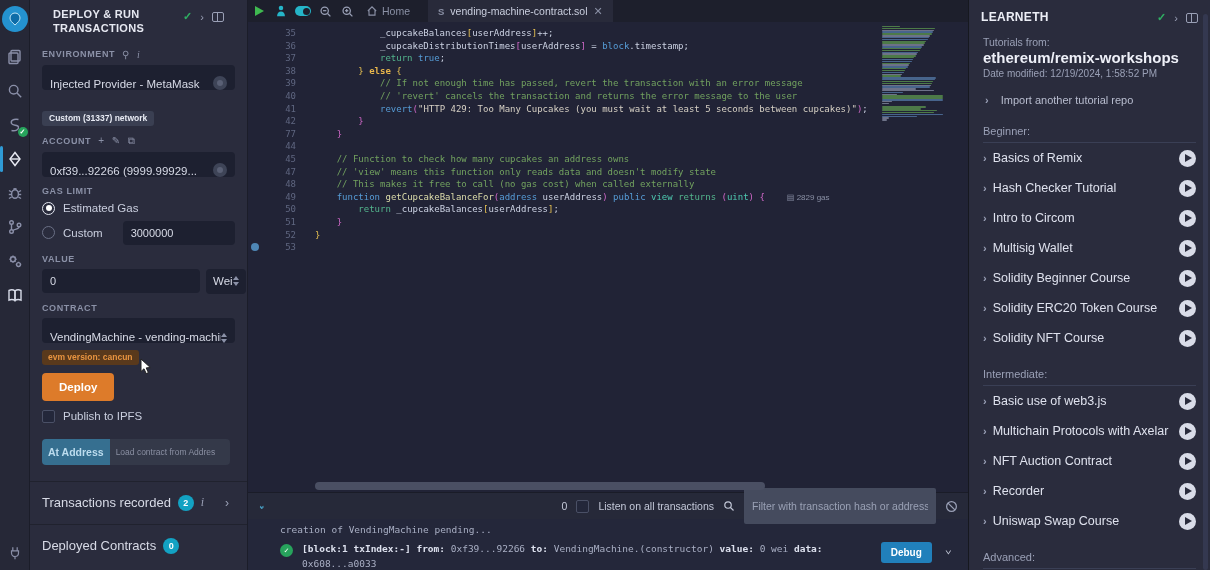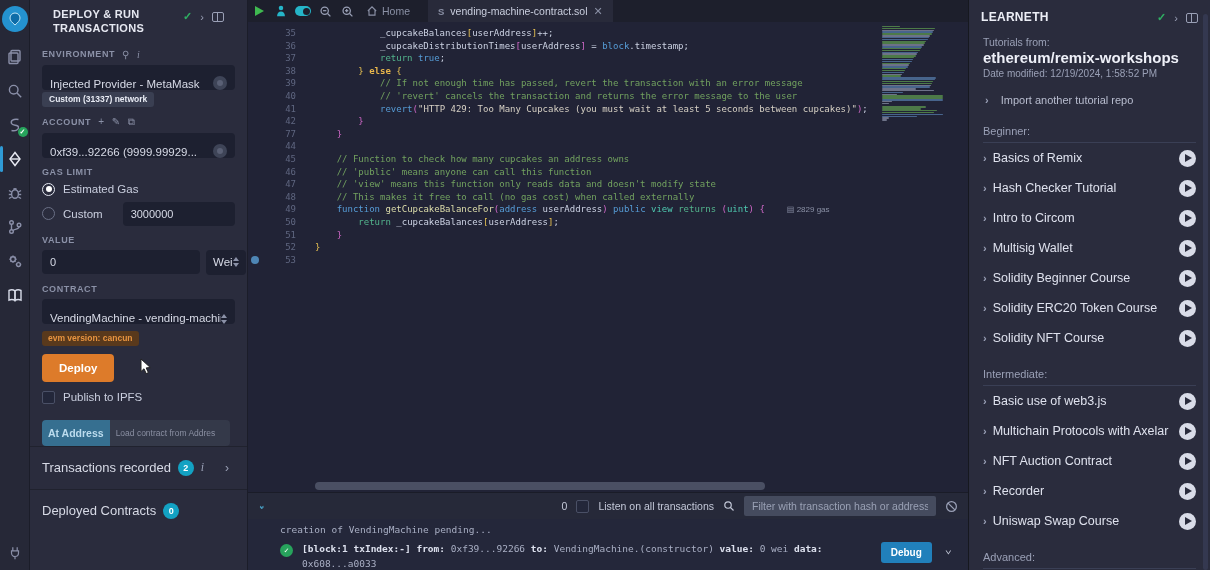--- a/index.html
+++ b/index.html
@@ -25,42 +25,42 @@
   .hdr-icons{display:flex;gap:8px;align-items:center;color:#9aa0b6;font-size:11px;margin-top:2px}
   .hdr-check{color:#2fae62;font-weight:bold}
   .winicon{width:12px;height:10px;border:1.3px solid #9aa0b6;border-radius:2px;position:relative}
   .winicon::after{content:"";position:absolute;right:2px;top:0;bottom:0;width:3px;border-left:1.3px solid #9aa0b6}
   .sec{padding:0 12px}
   .lbl{font-size:9px;color:#8b91a7;letter-spacing:.6px;margin:9px 0 5px;display:flex;gap:7px;align-items:center;font-weight:bold}
   .lbl .mini{color:#8b91a7;font-size:10px;font-weight:normal}
   .select{background:#1d2030;border-radius:4px;height:25px;display:flex;align-items:flex-end;justify-content:space-between;padding:0 8px;font-size:11.5px;color:#d7dae6}
   .circ{width:14px;height:14px;border-radius:50%;background:#3e4457;position:relative;flex-shrink:0}
   .circ::after{content:"";position:absolute;inset:4px;border-radius:50%;background:#5a6075}
-  .pill{display:inline-block;background:#3a3f52;color:#e8ebf4;font-size:8.5px;font-weight:bold;padding:2.5px 7px;border-radius:3px;margin-top:2px}
+  .pill{display:inline-block;background:#3a3f52;color:#e8ebf4;font-size:8.5px;font-weight:bold;padding:2.5px 7px;border-radius:3px;margin-top:21px}
   .radio-row{display:flex;align-items:center;gap:8px;margin:6px 0;color:#c9cede;font-size:11.5px}
   .radio{width:13px;height:13px;border-radius:50%;border:1.5px solid #6a7086;flex-shrink:0;position:relative}
   .radio.on{border-color:#e3e6f0}
   .radio.on::after{content:"";position:absolute;inset:2.5px;border-radius:50%;background:#fff}
   .tinput{background:#1d2030;border:none;border-radius:4px;height:24px;color:#d7dae6;font-size:11px;padding:0 8px;font-family:"Liberation Sans",sans-serif}
   .gasin{width:112px;margin-left:12px}
   .value-row{display:flex;gap:6px}
   .wei{background:#1d2030;border-radius:4px;height:25px;width:60px;display:flex;align-items:center;justify-content:flex-start;padding:0 7px;font-size:11.5px;color:#d7dae6}
   .stepper{display:flex;flex-direction:column;gap:2px}
   .tri-u{width:0;height:0;border-left:3.5px solid transparent;border-right:3.5px solid transparent;border-bottom:4px solid #8b91a7}
   .tri-d{width:0;height:0;border-left:3.5px solid transparent;border-right:3.5px solid transparent;border-top:4px solid #8b91a7}
   .evm{display:inline-block;background:#59391c;color:#e89440;font-size:8.5px;font-weight:bold;padding:2.5px 6px;border-radius:3px;margin-top:7px}
   .deploy-btn{margin-top:8px;background:#dd7b2a;color:#fff;border:none;border-radius:4px;font-weight:bold;font-size:11.5px;padding:8px 17px;font-family:"Liberation Sans",sans-serif}
   .chk-row{display:flex;align-items:center;gap:8px;margin-top:9px;color:#c9cede;font-size:11.5px}
   .chk{width:13px;height:13px;border-radius:2px;background:#23273a;border:1px solid #4a5066}
   .ataddr{display:flex;margin-top:16px}
   .ataddr-btn{background:#366f90;color:#bcdcee;font-weight:bold;font-size:10.5px;border:none;border-radius:4px 0 0 4px;padding:7px 6px;font-family:"Liberation Sans",sans-serif}
   .ataddr-in{background:#343949;border:none;border-radius:0 4px 4px 0;width:120px;color:#8a8fa2;font-size:8.5px;padding:0 6px;font-family:"Liberation Sans",sans-serif}
   .ataddr-in::placeholder{color:#8a8fa2}
   .list-row{display:flex;align-items:center;gap:7px;padding:13px 12px;font-size:13px;color:#d7dae6;border-top:1px solid #20222e;margin-top:0}
-  .first-list{}
+  .first-list{margin-top:16px}
   .cnt{background:#13a2c3;color:#fff;border-radius:50%;min-width:16px;height:16px;font-size:9px;font-weight:bold;display:flex;align-items:center;justify-content:center}
   .i-ic{font-family:"Liberation Serif",serif;font-style:italic;color:#9aa0b6;font-size:12px}
   .row-chev{margin-left:auto;color:#9aa0b6;font-size:12px;padding-right:6px}
 
   
   .main{flex:1;min-width:0;display:flex;flex-direction:column;background:#212336}
   .tabbar{height:22px;background:#1d1f2c;display:flex;align-items:center;font-size:10.5px;flex-shrink:0}
   .tb-btn{height:18px;min-width:20px;display:flex;align-items:center;justify-content:center;margin:0 1px;border-radius:2px}
   .play-tri{width:0;height:0;border-left:9px solid #3fb950;border-top:5.5px solid transparent;border-bottom:5.5px solid transparent}
   .toggle{width:16px;height:10px;border-radius:5px;background:#25b5c8;position:relative}
@@ -80,21 +80,21 @@
   .tk-fn{color:#dcdcaa}.tk-els{color:#e8b64c;font-weight:bold}
   .gasw{margin-left:22px;color:#8a90a5;font-size:8px;font-family:"Liberation Sans",sans-serif}
   .minimap{position:absolute;top:4px;right:20px;width:66px}
   .mm{height:1.4px;margin-bottom:.45px;border-radius:1px}
   .mm-g{background:#4d7a48}.mm-b{background:#47648c}.mm-w{background:#6d7288}
   .hscroll{position:absolute;bottom:2px;left:67px;width:450px;height:8px;border-radius:4px;background:#4a4f63}
   .terminal{height:78px;background:#24273a;border-top:1px solid #1a1c28;display:flex;flex-direction:column;flex-shrink:0}
   .term-bar{height:26px;display:flex;align-items:center;gap:9px;padding:0 10px;background:#262939;font-size:10.5px;color:#c3c8d8;flex-shrink:0}
   .dblchev{color:#4aa3c9;font-size:9px;line-height:5px;display:flex;flex-direction:column}
   .term-spacer{flex:1}
-  .filter-in{background:#454b5e;border:none;height:20px;border-radius:2px;padding:0 8px;font-size:10.5px;color:#cfd4e2;width:192px;font-family:"Liberation Sans",sans-serif}
+  .filter-in{background:#454b5e;border:none;height:36px;border-radius:2px;padding:0 8px;font-size:10.5px;color:#cfd4e2;width:192px;font-family:"Liberation Sans",sans-serif}
   .filter-in::placeholder{color:#9aa1b5}
   .term-logs{flex:1;font-family:"DejaVu Sans Mono",monospace;font-size:9.5px;color:#a9afc4;padding:5px 10px 0 32px}
   .tx-row{display:flex;gap:9px;align-items:flex-start;margin-top:7px}
   .okc{width:13px;height:13px;border-radius:50%;background:#27a35c;color:#fff;font-size:8px;line-height:13px;text-align:center;flex-shrink:0;margin-top:2px}
   .tx-text{flex:1;line-height:1.55}
   .tb-b{font-weight:bold;color:#dde1ee}
   .debug-btn{background:#2180bb;color:#fff;border:none;border-radius:3px;font-weight:bold;font-size:10px;padding:5px 10px;font-family:"Liberation Sans",sans-serif;margin-right:4px}
   .tx-chev{color:#c3c8d8;font-size:12px;margin-right:6px}
 
   
@@ -336,21 +336,20 @@
           <div class="code-line"><span class="ln-margin"></span><span class="ln-num">36</span><span class="ln-code"><span class="tk-pl">            _cupcakeDistributionTimes</span><span class="tk-brp">[</span><span class="tk-pl">userAddress</span><span class="tk-brp">]</span><span class="tk-pl"> = </span><span class="tk-kw">block</span><span class="tk-pl">.timestamp;</span></span></div>
           <div class="code-line"><span class="ln-margin"></span><span class="ln-num">37</span><span class="ln-code"><span class="tk-pl">            </span><span class="tk-ret">return</span><span class="tk-pl"> </span><span class="tk-kw">true</span><span class="tk-pl">;</span></span></div>
           <div class="code-line"><span class="ln-margin"></span><span class="ln-num">38</span><span class="ln-code"><span class="tk-pl">        </span><span class="tk-bry">} </span><span class="tk-els">else</span><span class="tk-bry"> {</span></span></div>
           <div class="code-line"><span class="ln-margin"></span><span class="ln-num">39</span><span class="ln-code"><span class="tk-pl">            </span><span class="tk-cm">// If not enough time has passed, revert the transaction with an error message</span></span></div>
           <div class="code-line"><span class="ln-margin"></span><span class="ln-num">40</span><span class="ln-code"><span class="tk-pl">            </span><span class="tk-cm">// 'revert' cancels the transaction and returns the error message to the user</span></span></div>
           <div class="code-line"><span class="ln-margin"></span><span class="ln-num">41</span><span class="ln-code"><span class="tk-pl">            </span><span class="tk-kw">revert</span><span class="tk-brp">(</span><span class="tk-str">"HTTP 429: Too Many Cupcakes (you must wait at least 5 seconds between cupcakes)"</span><span class="tk-brp">)</span><span class="tk-pl">;</span></span></div>
           <div class="code-line"><span class="ln-margin"></span><span class="ln-num">42</span><span class="ln-code"><span class="tk-pl">        </span><span class="tk-brp">}</span></span></div>
           <div class="code-line"><span class="ln-margin"></span><span class="ln-num">77</span><span class="ln-code"><span class="tk-pl">    </span><span class="tk-brp">}</span></span></div>
           <div class="code-line"><span class="ln-margin"></span><span class="ln-num">44</span><span class="ln-code"></span></div>
           <div class="code-line"><span class="ln-margin"></span><span class="ln-num">45</span><span class="ln-code"><span class="tk-pl">    </span><span class="tk-cm">// Function to check how many cupcakes an address owns</span></span></div>
-          <div class="code-line"><span class="ln-margin"></span><span class="ln-num">46</span><span class="ln-code"><span class="tk-pl">    </span><span class="tk-cm">// 'public' means anyone can call this function</span></span></div>
           <div class="code-line"><span class="ln-margin"></span><span class="ln-num">47</span><span class="ln-code"><span class="tk-pl">    </span><span class="tk-cm">// 'view' means this function only reads data and doesn't modify state</span></span></div>
           <div class="code-line"><span class="ln-margin"></span><span class="ln-num">48</span><span class="ln-code"><span class="tk-pl">    </span><span class="tk-cm">// This makes it free to call (no gas cost) when called externally</span></span></div>
           <div class="code-line"><span class="ln-margin"></span><span class="ln-num">49</span><span class="ln-code"><span class="tk-pl">    </span><span class="tk-kw">function</span><span class="tk-pl"> </span><span class="tk-fn">getCupcakeBalanceFor</span><span class="tk-brp">(</span><span class="tk-kw">address</span><span class="tk-pl"> userAddress</span><span class="tk-brp">)</span><span class="tk-pl"> </span><span class="tk-kw">public</span><span class="tk-pl"> </span><span class="tk-ty">view</span><span class="tk-pl"> </span><span class="tk-ret">returns</span><span class="tk-pl"> </span><span class="tk-brp">(</span><span class="tk-ty">uint</span><span class="tk-brp">)</span><span class="tk-brp"> {</span><span class="gasw">▤ 2829 gas</span></span></div>
           <div class="code-line"><span class="ln-margin"></span><span class="ln-num">50</span><span class="ln-code"><span class="tk-pl">        </span><span class="tk-ret">return</span><span class="tk-pl"> _cupcakeBalances</span><span class="tk-bry">[</span><span class="tk-pl">userAddress</span><span class="tk-bry">]</span><span class="tk-pl">;</span></span></div>
           <div class="code-line"><span class="ln-margin"></span><span class="ln-num">51</span><span class="ln-code"><span class="tk-pl">    </span><span class="tk-brp">}</span></span></div>
           <div class="code-line"><span class="ln-margin"></span><span class="ln-num">52</span><span class="ln-code"><span class="tk-bry">}</span></span></div>
           <div class="code-line"><span class="ln-margin"><span class="bp"></span></span><span class="ln-num">53</span><span class="ln-code"></span></div>
         </div>
       <div class="minimap">
           <div class="mm mm-g" style="width: 28%;"></div>

